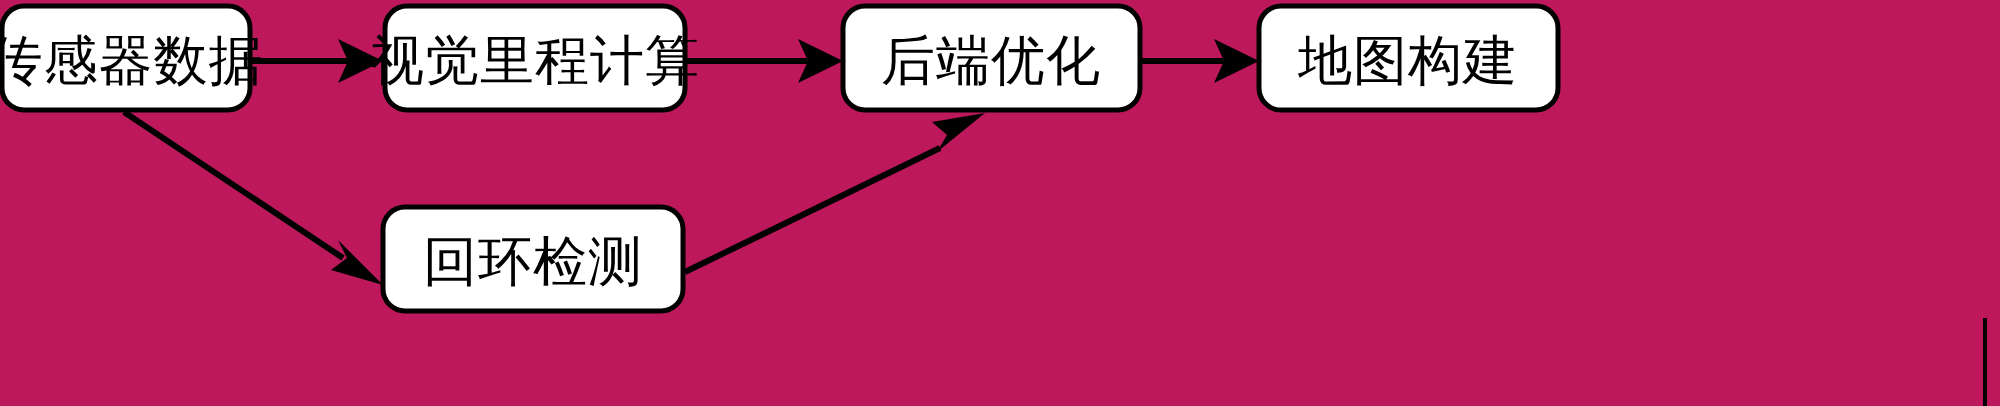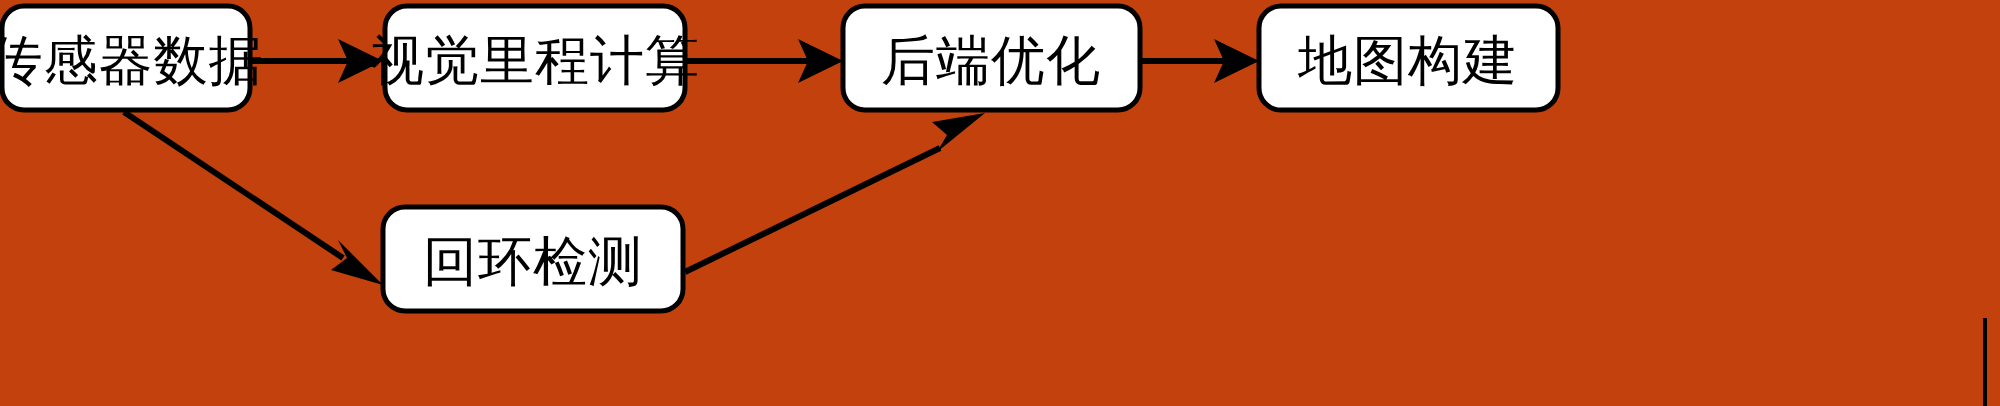--- a/index.html
+++ b/index.html
@@ -7,21 +7,21 @@
     padding: 0;
     background: #ffffff;
   }
   body {
     font-family: "DejaVu Sans", "Liberation Sans", sans-serif;
   }
   #diagram-root {
     position: relative;
     width: 2000px;
     height: 406px;
-    background: #c2410c;
+    background: #be185d;
     overflow: hidden;
   }
   #flow-svg {
     position: absolute;
     left: 0;
     top: 0;
     width: 2000px;
     height: 406px;
     display: block;
   }

